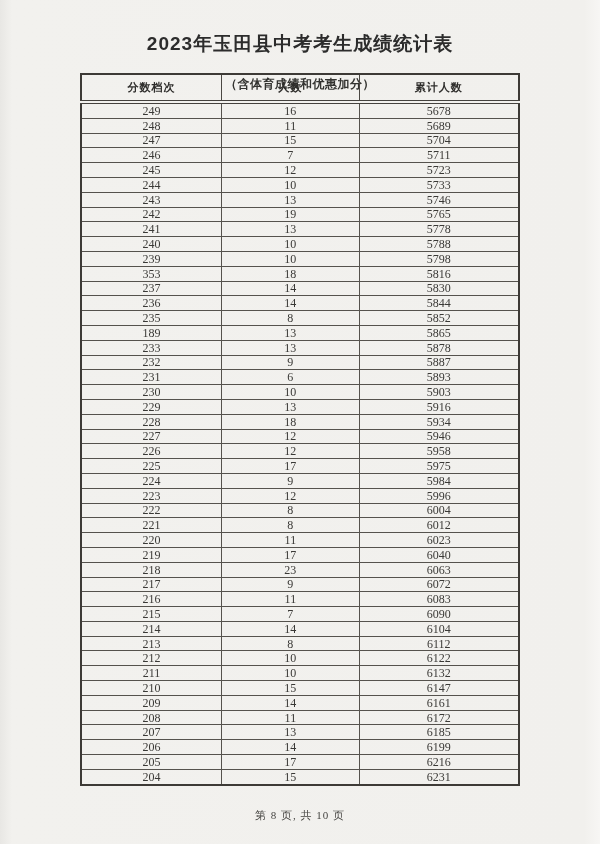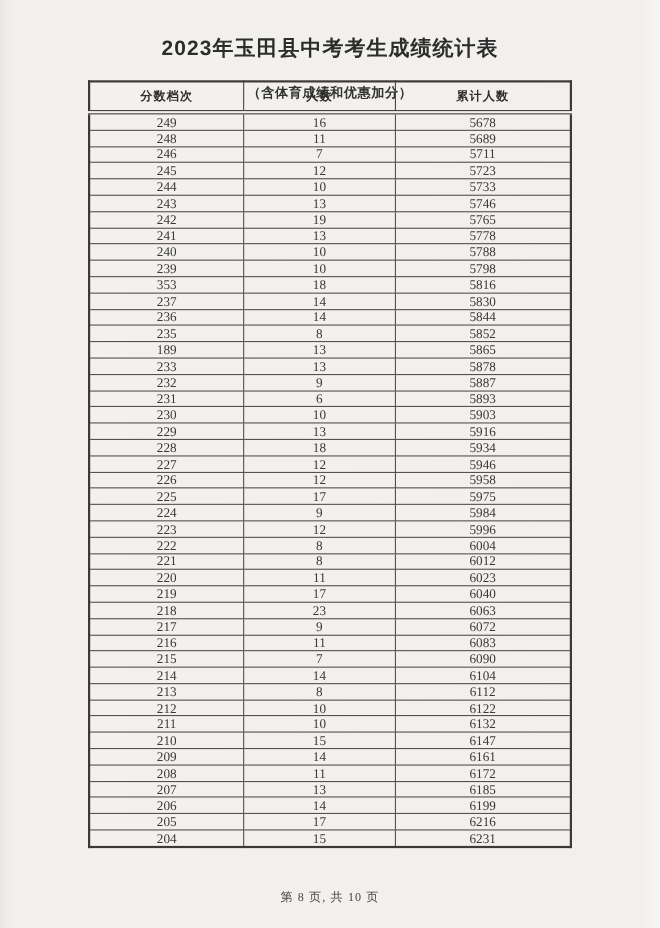--- a/index.html
+++ b/index.html
@@ -118,20 +118,25 @@
           <td>249</td>
           <td>16</td>
           <td>5678</td>
         </tr>
         <tr>
           <td>248</td>
           <td>11</td>
           <td>5689</td>
         </tr>
         <tr>
+          <td>247</td>
+          <td>15</td>
+          <td>5704</td>
+        </tr>
+        <tr>
           <td>246</td>
           <td>7</td>
           <td>5711</td>
         </tr>
         <tr>
           <td>245</td>
           <td>12</td>
           <td>5723</td>
         </tr>
         <tr>

